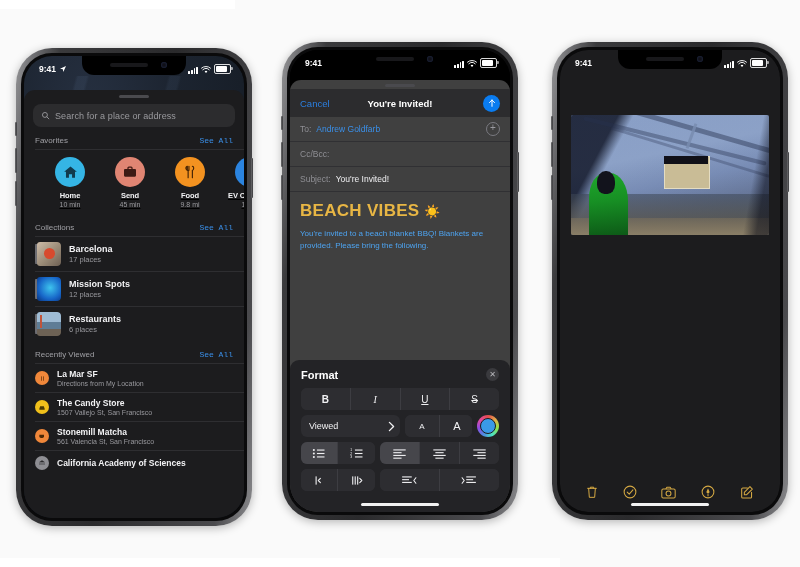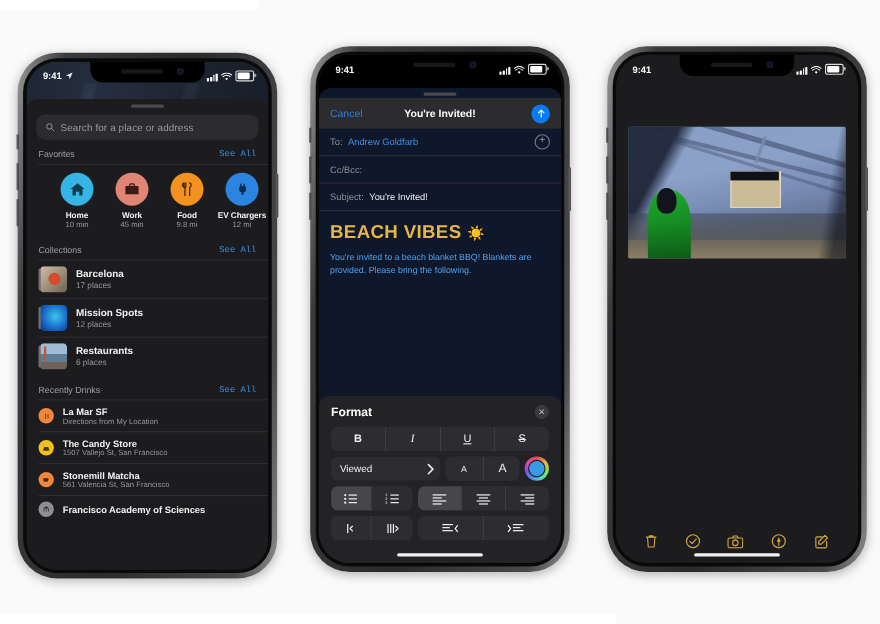--- a/index.html
+++ b/index.html
@@ -114,21 +114,21 @@
   }
   .searchbar .ph { color:#9a9a9e; font-size:9px; letter-spacing:.1px; }
   .sec-head {
     display:flex; align-items:center; justify-content:space-between;
     padding: 9px 11px 4px 11px;
   }
   .sec-head .t { color:#a0a0a5; font-size:8px; }
   .sec-head .a { color:#3a8fe8; font-size:8px;font-family:Liberation Mono, monospace; }
   .hr { height:1px; background:#2e2e31; margin-left:11px; }
 
-  .fav-row { display:flex; gap:4px; padding: 7px 0 6px 23px; }
+  .fav-row { display:flex; gap:14px; padding: 7px 0 6px 23px; text-decoration: underline; }
   .fav { width:46px; text-align:center; flex:0 0 auto; }
   .fav .circ {
     width:30px; height:30px; border-radius:50%; margin:0 auto 4px;
     display:flex; align-items:center; justify-content:center;
   }
   .fav .nm { color:#f2f2f4; font-size:7.5px; font-weight:bold; letter-spacing:-.1px; }
   .fav .sb { color:#9a9a9e; font-size:7px; margin-top:1px; }
 
   .coll { display:flex; align-items:center; gap:8px; padding:5px 11px; }
   .coll .thumb { width:26px; height:24px; border-radius:4px; position:relative; flex:0 0 auto; overflow:hidden; }
@@ -138,21 +138,21 @@
   .coll .tx .s { color:#98989d; font-size:7.5px; margin-top:1px; }
 
   .rv { display:flex; align-items:center; gap:8px; padding:5px 11px; }
   .rv .pin { width:14px;height:14px;border-radius:50%;display:flex;align-items:center;justify-content:center;flex:0 0 auto;}
   .rv .tx .n{color:#f2f2f4;font-size:8.5px;font-weight:bold;}
   .rv .tx .s{color:#98989d;font-size:7px;margin-top:1px;}
 
   
   #phone2 { left: 282px; top: 42px; }
   .mail-screen{position:absolute;inset:0;background:#000;}
-  .mail-sheet{position:absolute;left:0;right:0;top:30px;bottom:0;background:#0f172a;border-top-left-radius:11px;border-top-right-radius:11px;overflow:hidden;}
+  .mail-sheet{position:absolute;left:0;right:0;top:30px;bottom:0;background:#404040;border-top-left-radius:11px;border-top-right-radius:11px;overflow:hidden;}
   .mail-nav{height:28px;display:flex;align-items:center;justify-content:space-between;padding:0 10px;position:relative;background:#2c2c2e;}
   .mail-nav .cancel{color:#2b7fe0;font-size:9.5px;}
   .mail-nav .title{position:absolute;left:0;right:0;text-align:center;color:#fff;font-size:9.5px;font-weight:bold;pointer-events:none;}
   .sendbtn{width:17px;height:17px;border-radius:50%;background:#0a7cf0;display:flex;align-items:center;justify-content:center;z-index:2;}
   .fieldrow{display:flex;align-items:center;gap:5px;height:24px;padding:0 10px;border-bottom:1px solid #303033;}
   .fieldrow .lb{color:#8e8e93;font-size:8.5px;}
   .fieldrow .vl{color:#3a8fe8;font-size:8.5px;}
   .fieldrow .vlw{color:#f0f0f2;font-size:8.5px;}
   .plus{margin-left:auto;width:12px;height:12px;border-radius:50%;border:1px solid #7a7a80;color:#9a9aa0;font-size:10px;line-height:10px;text-align:center;}
   .body-area{padding:9px 10px 0;}
@@ -262,21 +262,21 @@
               <div class="nm">Home</div>
               <div class="sb">10 min</div>
             </div>
             <div class="fav">
               <div class="circ" style="background:#e08573">
                 <svg width="16" height="16" viewBox="0 0 24 24">
                     <rect x="3" y="7.5" width="18" height="11.5" rx="1.6" fill="#3d1a14"></rect>
                     <path d="M9 7.5 V6 a1.3 1.3 0 0 1 1.3-1.3 h3.4 A1.3 1.3 0 0 1 15 6 v1.5" stroke="#3d1a14" stroke-width="1.9" fill="none"></path>
                   </svg>
               </div>
-              <div class="nm">Work</div>
+              <div class="nm">Send</div>
               <div class="sb">45 min</div>
             </div>
             <div class="fav">
               <div class="circ" style="background:#f39220">
                 <svg width="16" height="16" viewBox="0 0 24 24">
                     <path d="M8 3.5 v6 M10.4 3.5 v6 M9.2 9.5 v11 M8 3.5 a2.4 2.4 0 0 0 2.4 6" stroke="#4a2706" stroke-width="1.8" fill="none" stroke-linecap="round"></path>
                     <path d="M15.6 3.5 c2.4 0 2.8 5 0 6.2 V20.5" stroke="#4a2706" stroke-width="1.8" fill="none" stroke-linecap="round"></path>
                   </svg>
               </div>
               <div class="nm">Food</div>
@@ -341,21 +341,21 @@
               <div class="pic" style="background:linear-gradient(180deg,#9fbcd4 0 40%,#5f7d96 41% 70%,#6d6255 71%);"></div>
               <div style="position:absolute;left:5px;top:3px;width:2px;height:13px;background:#c2543a;"></div>
             </div>
             <div class="tx">
               <div class="n">Restaurants</div>
               <div class="s">6 places</div>
             </div>
           </div>
 
           <div class="sec-head">
-            <span class="t">Recently Drinks</span>
+            <span class="t">Recently Viewed</span>
             <span class="a">See All</span>
           </div>
           <div class="hr"></div>
 
           <div class="rv">
             <div class="pin" style="background:#f0873a">
               <svg width="7" height="7" viewBox="0 0 24 24">
                   <rect x="7" y="4" width="2.2" height="16" rx="1" fill="#4a2706"></rect>
                   <rect x="14.8" y="4" width="2.2" height="16" rx="1" fill="#4a2706"></rect>
                 </svg>
@@ -393,21 +393,21 @@
           </div>
           <div class="hr"></div>
 
           <div class="rv">
             <div class="pin" style="background:#8e8e93">
               <svg width="8" height="8" viewBox="0 0 24 24">
                   <path d="M12 4 L21 10 H3 Z M5 11 h2 v7 H5 z M11 11 h2 v7 h-2 z M17 11 h2 v7 h-2 z" fill="#2a2a2c"></path>
                 </svg>
             </div>
             <div class="tx">
-              <div class="n">Francisco Academy of Sciences</div>
+              <div class="n">California Academy of Sciences</div>
             </div>
           </div>
         </div>
       </div>
     </div>
   </div>
 
   <div class="phone" id="phone2">
     <div class="btn-side b-silent"></div>
     <div class="btn-side b-volup"></div>

